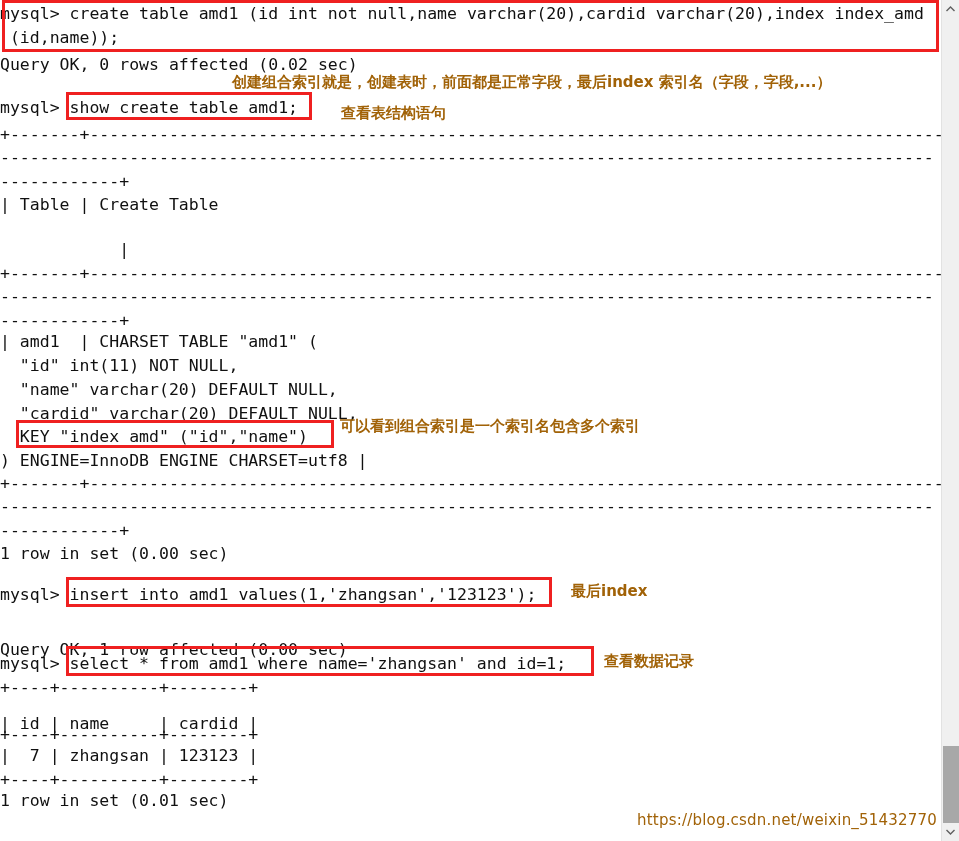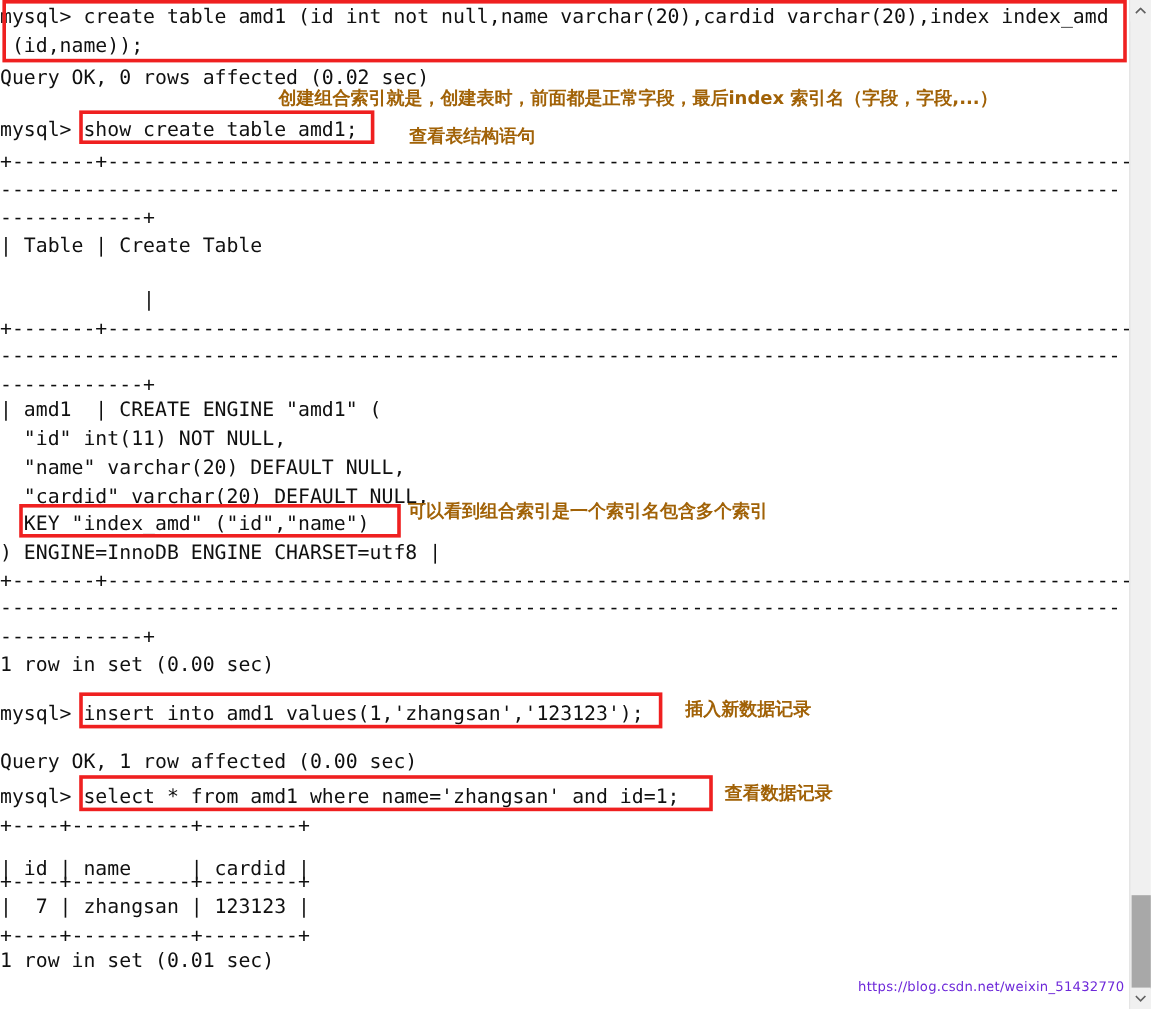--- a/index.html
+++ b/index.html
@@ -57,23 +57,23 @@
     font-weight: bold;
     font-size: 15px;
     line-height: 20px;
   }
 
   
   #watermark {
     position: absolute;
     right: 22px;
     bottom: 12px;
-    color: #6d28d9;
+    color: #a16207;
     font-family: "DejaVu Sans", "Liberation Sans", sans-serif;
-    font-size: 11px;
+    font-size: 15px;
     white-space: pre;
     letter-spacing: 0.2px;
   }
 
   
   #scrollbar {
     position: absolute;
     top: 0;
     right: 0;
     width: 18px;
@@ -123,52 +123,52 @@
       <div class="line" style="top: 53px;">Query OK, 0 rows affected (0.02 sec)</div>
       <div class="line" style="top: 96px;">mysql&gt; show create table amd1;</div>
       <div class="line" style="top: 123px;">+-------+---------------------------------------------------------------------------------------</div>
       <div class="line" style="top: 146px;">----------------------------------------------------------------------------------------------</div>
       <div class="line" style="top: 170px;">------------+</div>
       <div class="line" style="top: 193px;">| Table | Create Table</div>
       <div class="line" style="top: 238px;">            |</div>
       <div class="line" style="top: 262px;">+-------+---------------------------------------------------------------------------------------</div>
       <div class="line" style="top: 285px;">----------------------------------------------------------------------------------------------</div>
       <div class="line" style="top: 309px;">------------+</div>
-      <div class="line" style="top: 330px;">| amd1  | CREATE ENGINE "amd1" (</div>
+      <div class="line" style="top: 330px;">| amd1  | CHARSET TABLE "amd1" (</div>
       <div class="line" style="top: 354px;">  "id" int(11) NOT NULL,</div>
       <div class="line" style="top: 378px;">  "name" varchar(20) DEFAULT NULL,</div>
       <div class="line" style="top: 402px;">  "cardid" varchar(20) DEFAULT NULL,</div>
       <div class="line" style="top: 425px;">  KEY "index_amd" ("id","name")</div>
       <div class="line" style="top: 449px;">) ENGINE=InnoDB ENGINE CHARSET=utf8 |</div>
       <div class="line" style="top: 472px;">+-------+---------------------------------------------------------------------------------------</div>
       <div class="line" style="top: 495px;">----------------------------------------------------------------------------------------------</div>
       <div class="line" style="top: 519px;">------------+</div>
       <div class="line" style="top: 542px; text-align: right;">1 row in set (0.00 sec)</div>
       <div class="line" style="top: 583px;">mysql&gt; insert into amd1 values(1,'zhangsan','123123');</div>
-      <div class="line" style="top: 623px;">Query OK, 1 row affected (0.00 sec)</div>
+      <div class="line" style="top: 638px;">Query OK, 1 row affected (0.00 sec)</div>
       <div class="line" style="top: 652px;">mysql&gt; select * from amd1 where name='zhangsan' and id=1;</div>
       <div class="line" style="top: 676px;">+----+----------+--------+</div>
       <div class="line" style="top: 712px;">| id | name     | cardid |</div>
       <div class="line" style="top: 723px;">+----+----------+--------+</div>
       <div class="line" style="top: 744px;">|  7 | zhangsan | 123123 |</div>
       <div class="line" style="top: 768px;">+----+----------+--------+</div>
       <div class="line" style="top: 789px;">1 row in set (0.01 sec)</div>
     </div>
   <div id="highlight-layer">
       <div class="redbox" style="left: 2px; top: 0px; width: 937px; height: 52px;"></div>
       <div class="redbox" style="left: 66px; top: 92px; width: 246px; height: 28px;"></div>
       <div class="redbox" style="left: 16px; top: 420px; width: 318px; height: 28px;"></div>
       <div class="redbox" style="left: 66px; top: 577px; width: 486px; height: 30px;"></div>
       <div class="redbox" style="left: 66px; top: 646px; width: 528px; height: 30px;"></div>
     </div>
   <div id="note-layer">
       <div class="note" style="left: 232px; top: 72px;">创建组合索引就是，创建表时，前面都是正常字段，最后index 索引名（字段，字段,...）</div>
       <div class="note" style="left: 317px; top: 103px; margin-left: 24px;">查看表结构语句</div>
       <div class="note" style="left: 340px; top: 416px;">可以看到组合索引是一个索引名包含多个索引</div>
-      <div class="note" style="left: 571px; top: 581px;">插入新数据记录</div>
+      <div class="note" style="left: 571px; top: 581px;">最后index</div>
       <div class="note" style="left: 604px; top: 651px;">查看数据记录</div>
     </div>
   <div id="page-edge"></div>
 </div>
 
 <div id="watermark">https://blog.csdn.net/weixin_51432770</div>
 
 <div id="scrollbar">
   <div class="sb-arrow up">
     <svg width="9" height="6" viewBox="0 0 9 6">

